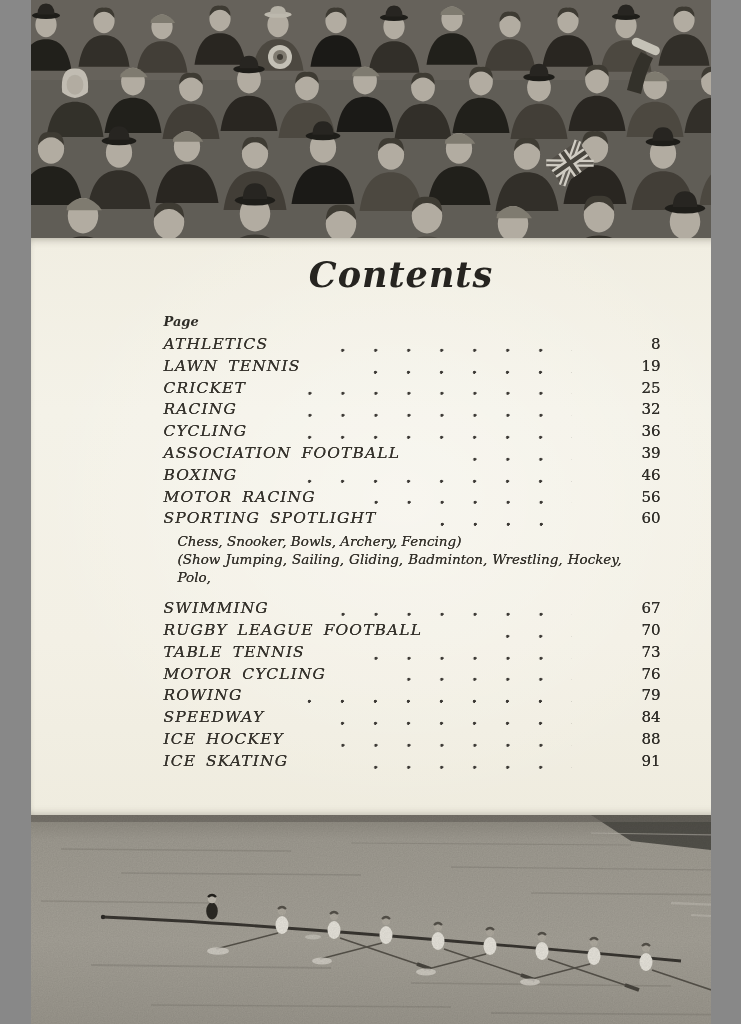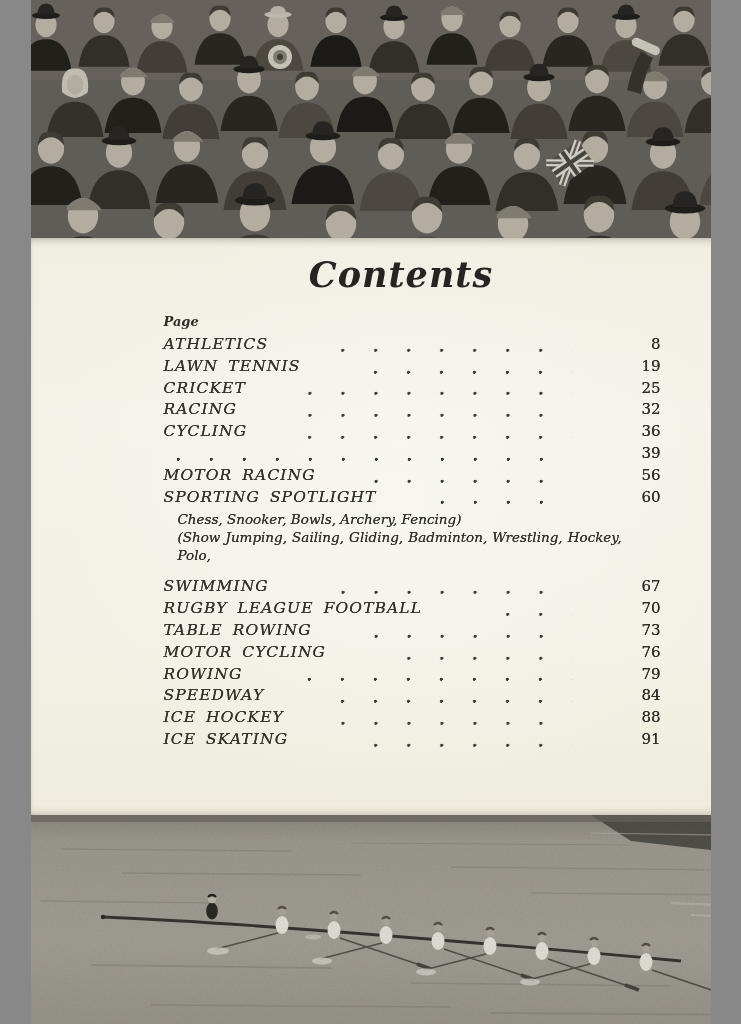--- a/index.html
+++ b/index.html
@@ -202,22 +202,28 @@
           <span class="lbl">RACING</span>
           <span class="leader"></span>
           <span class="pg">32</span>
         </li>
         <li class="toc-row">
           <span class="lbl">CYCLING</span>
           <span class="leader"></span>
           <span class="pg">36</span>
         </li>
         <li class="toc-row">
+          <span class="lbl">ASSOCIATION FOOTBALL</span>
           <span class="leader"></span>
           <span class="pg">39</span>
+        </li>
+        <li class="toc-row">
+          <span class="lbl">BOXING</span>
+          <span class="leader"></span>
+          <span class="pg">46</span>
         </li>
         <li class="toc-row">
           <span class="lbl">MOTOR RACING</span>
           <span class="leader"></span>
           <span class="pg">56</span>
         </li>
         <li class="toc-row">
           <span class="lbl">SPORTING SPOTLIGHT</span>
           <span class="leader"></span>
           <span class="pg">60</span>
@@ -230,21 +236,21 @@
           <span class="lbl">SWIMMING</span>
           <span class="leader"></span>
           <span class="pg">67</span>
         </li>
         <li class="toc-row">
           <span class="lbl">RUGBY LEAGUE FOOTBALL</span>
           <span class="leader"></span>
           <span class="pg">70</span>
         </li>
         <li class="toc-row">
-          <span class="lbl">TABLE ROWING</span>
+          <span class="lbl">TABLE TENNIS</span>
           <span class="leader"></span>
           <span class="pg">73</span>
         </li>
         <li class="toc-row">
           <span class="lbl">MOTOR CYCLING</span>
           <span class="leader"></span>
           <span class="pg">76</span>
         </li>
         <li class="toc-row">
           <span class="lbl">ROWING</span>

